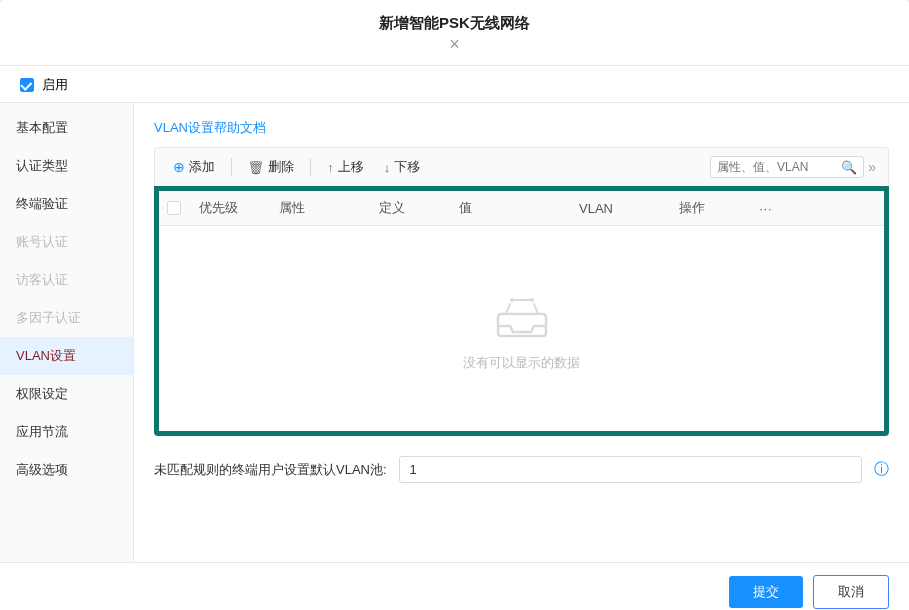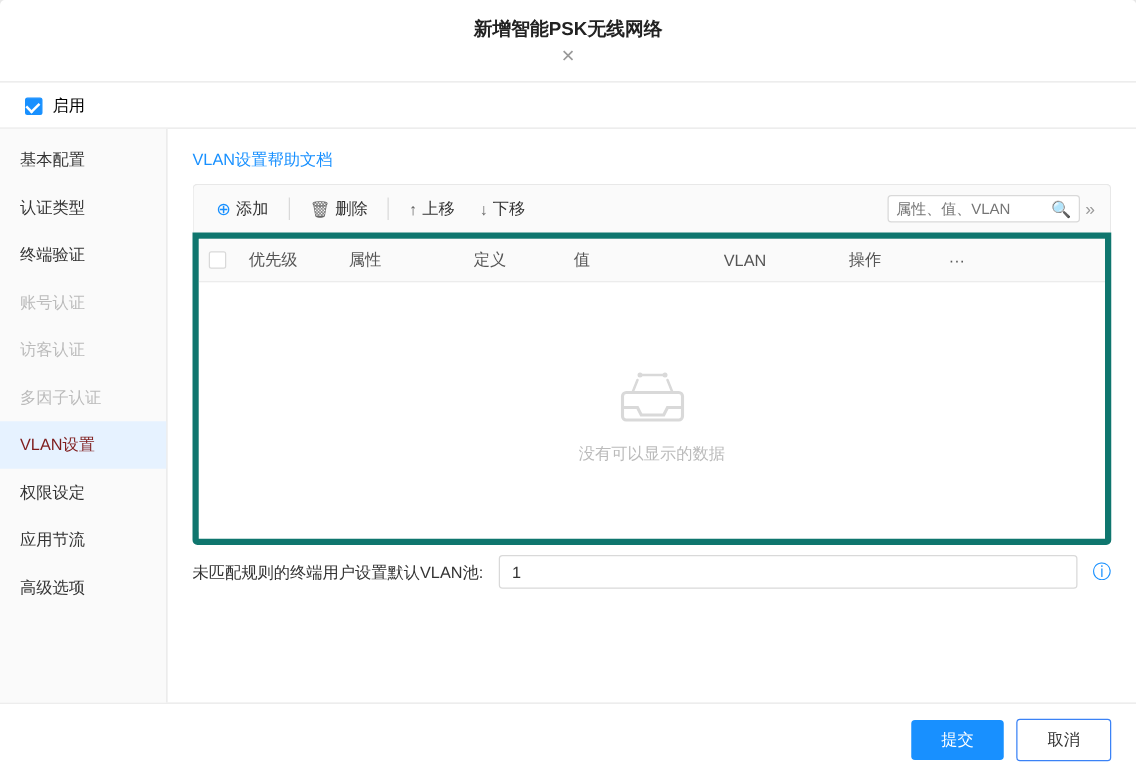--- a/index.html
+++ b/index.html
@@ -201,21 +201,21 @@
       padding: 40px 0 30px 0;
       gap: 12px;
       background: #fff;
       min-height: 200px;
     }
     .empty-text {
       color: #bbb;
       font-size: 13px;
     }
     .bottom-section {
-      margin-top: 8px;
+      margin-top: 20px;
       display: flex;
       align-items: center;
       gap: 12px;
     }
     .bottom-label {
       color: #333;
       font-size: 13px;
       white-space: nowrap;
     }
     .bottom-input {

